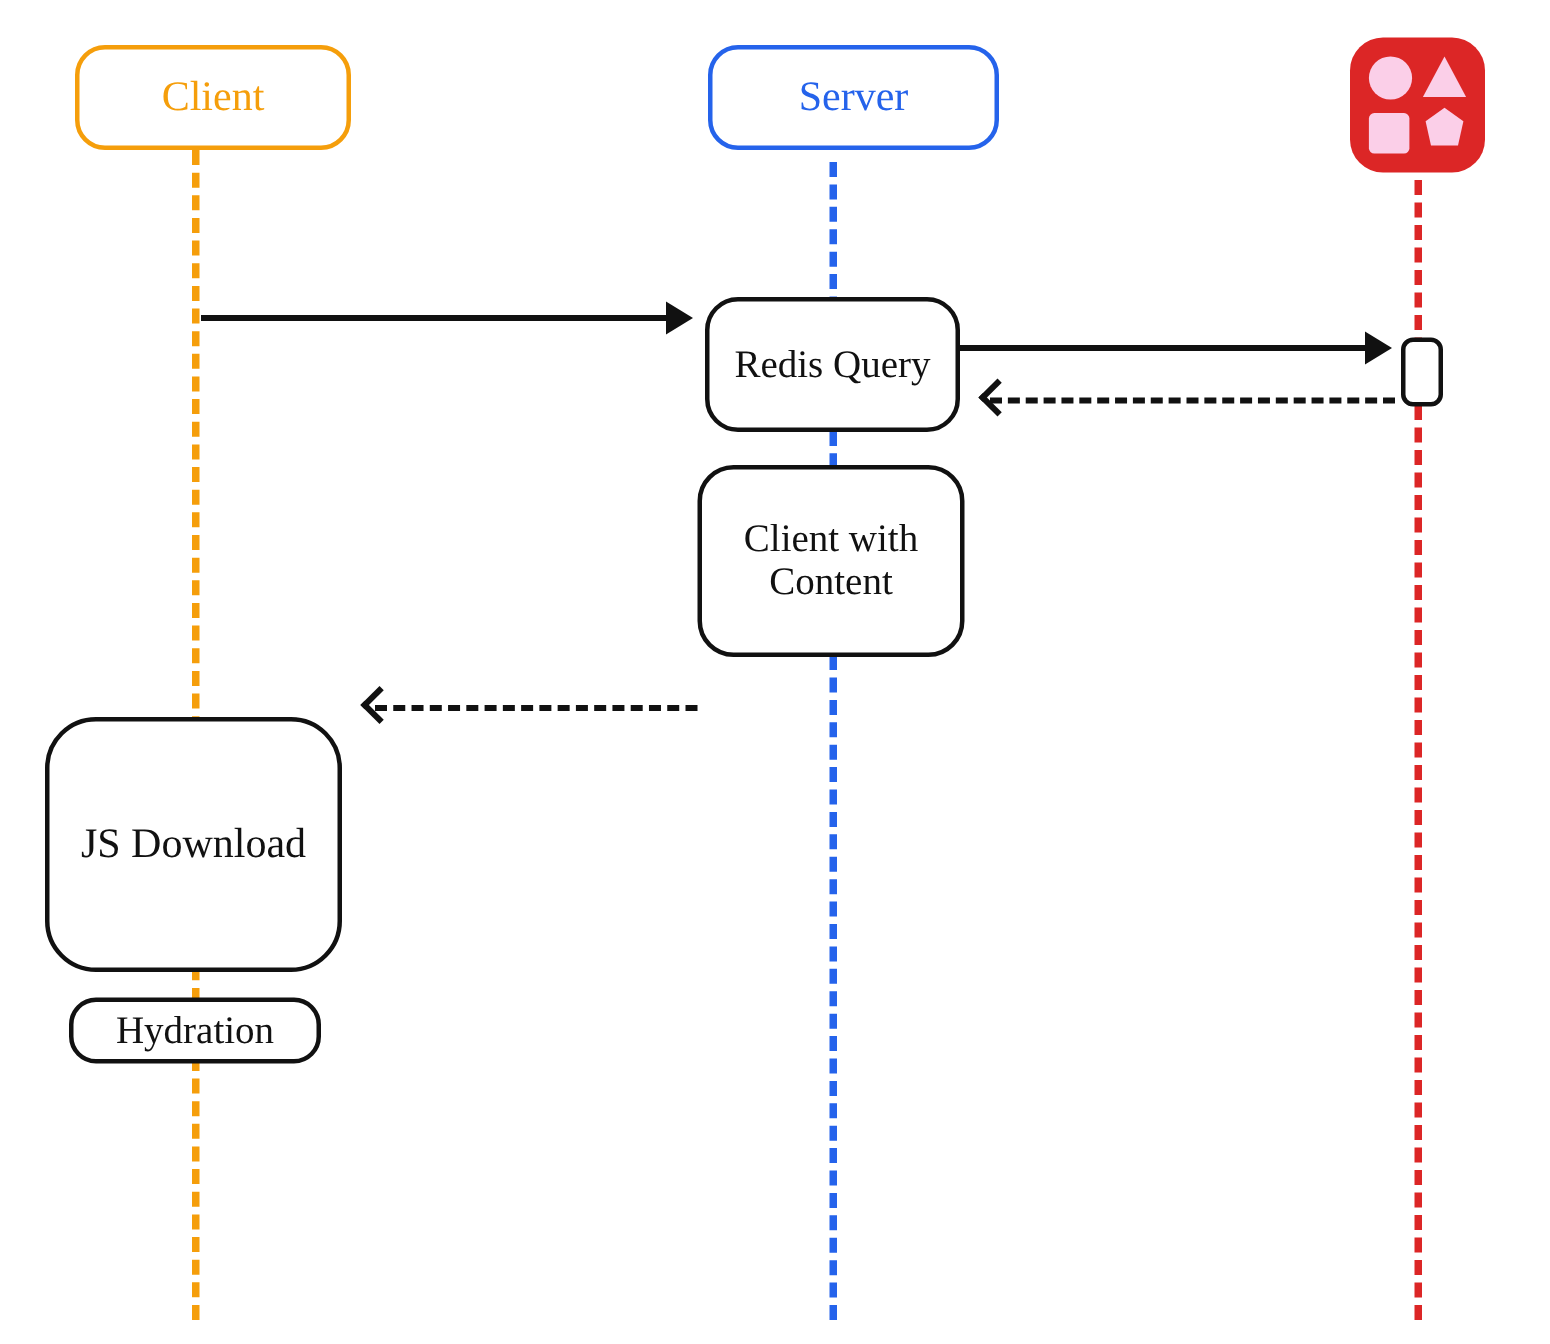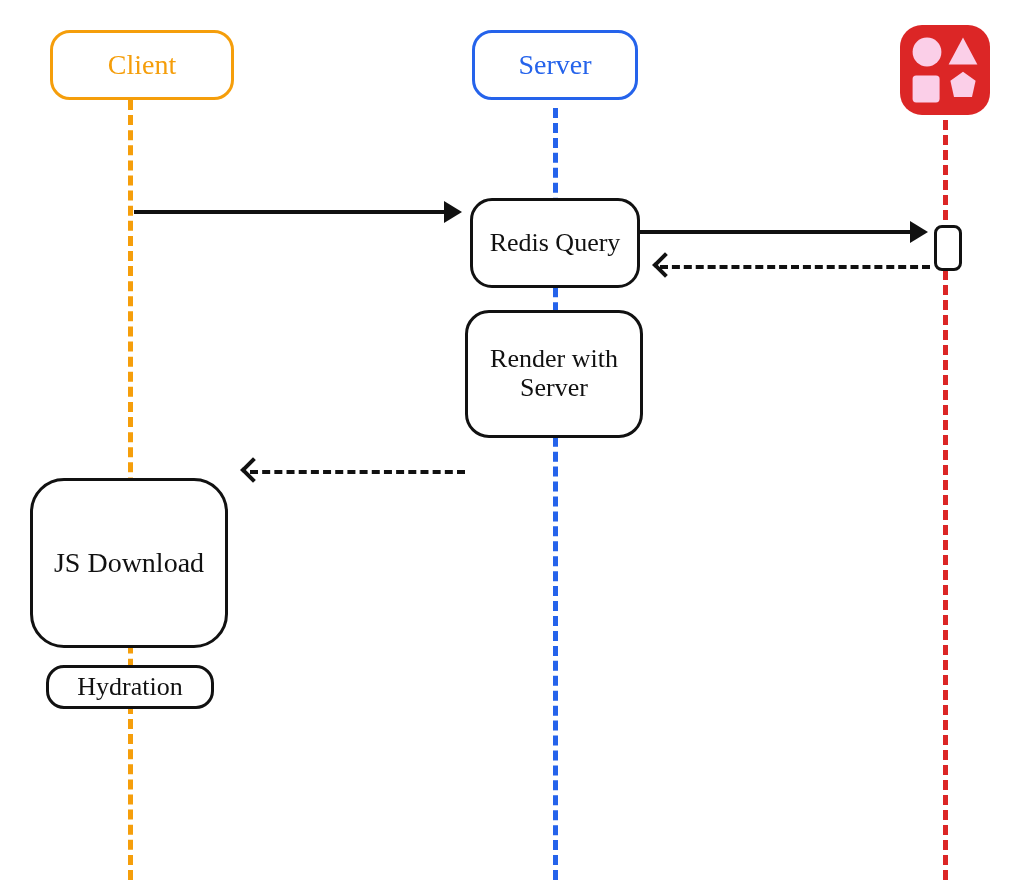--- a/index.html
+++ b/index.html
@@ -84,21 +84,21 @@
 </head>
 <body>
 
 <div class="lifeline orange" style="left:128px;top:100px;height:780px;"></div>
 <div class="lifeline blue" style="left:553px;top:108px;height:772px;"></div>
 <div class="lifeline red" style="left:943px;top:120px;height:760px;"></div>
 
 <div class="label header client" style="left:50px;top:30px;width:184px;height:70px;">
   <span>Client</span>
 </div>
-<div class="label header server" style="left:472px;top:30px;width:166px;height:70px;">
+<div class="label header server" style="left:472px;top:30px;width:194px;height:70px;">
   <span>Server</span>
 </div>
 <div class="redis-badge" style="left:900px;top:25px;">
   <svg viewBox="0 0 100 100" width="90" height="90">
     <circle cx="30" cy="30" r="16" fill="#FBCFE8"></circle>
     <polygon points="70,14 86,44 54,44" fill="#FBCFE8"></polygon>
     <rect x="14" y="56" width="30" height="30" rx="4" fill="#FBCFE8"></rect>
     <polygon points="70,52 84,62 80,80 60,80 56,62" fill="#FBCFE8"></polygon>
   </svg>
 </div>
@@ -112,21 +112,21 @@
 
 <div class="arrow-solid" style="left:640px;top:230px;width:270px;"></div>
 <div class="arrowhead-solid-right" style="left:910px;top:221px;"></div>
 
 <div class="mini-box" style="left:934px;top:225px;"></div>
 
 <div class="arrow-dashed" style="left:660px;top:265px;width:270px;"></div>
 <div class="arrowhead-open-left" style="left:656px;top:256px;"></div>
 
 <div class="label" style="left:465px;top:310px;width:178px;height:128px;border-radius:24px;">
-  <span>Render with Server</span>
+  <span>Client with Content</span>
 </div>
 
 <div class="arrow-dashed" style="left:250px;top:470px;width:215px;"></div>
 <div class="arrowhead-open-left" style="left:244px;top:461px;"></div>
 
 <div class="label" style="left:30px;top:478px;width:198px;height:170px;border-radius:34px;font-size:28px;">
   <span>JS Download</span>
 </div>
 
 <div class="label" style="left:46px;top:665px;width:168px;height:44px;border-radius:18px;">

